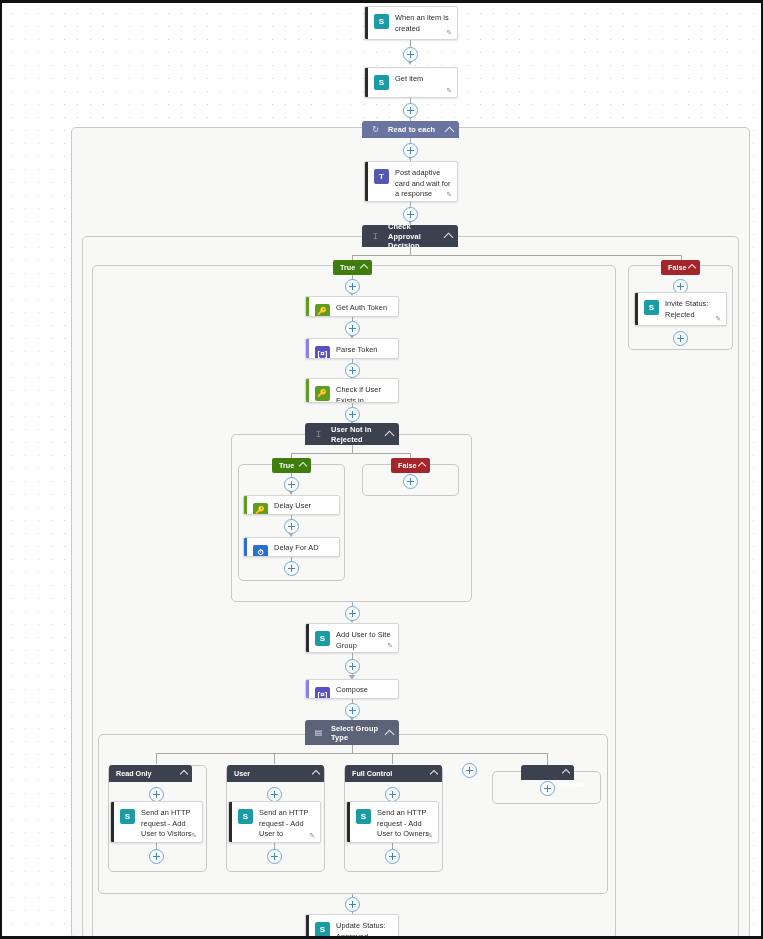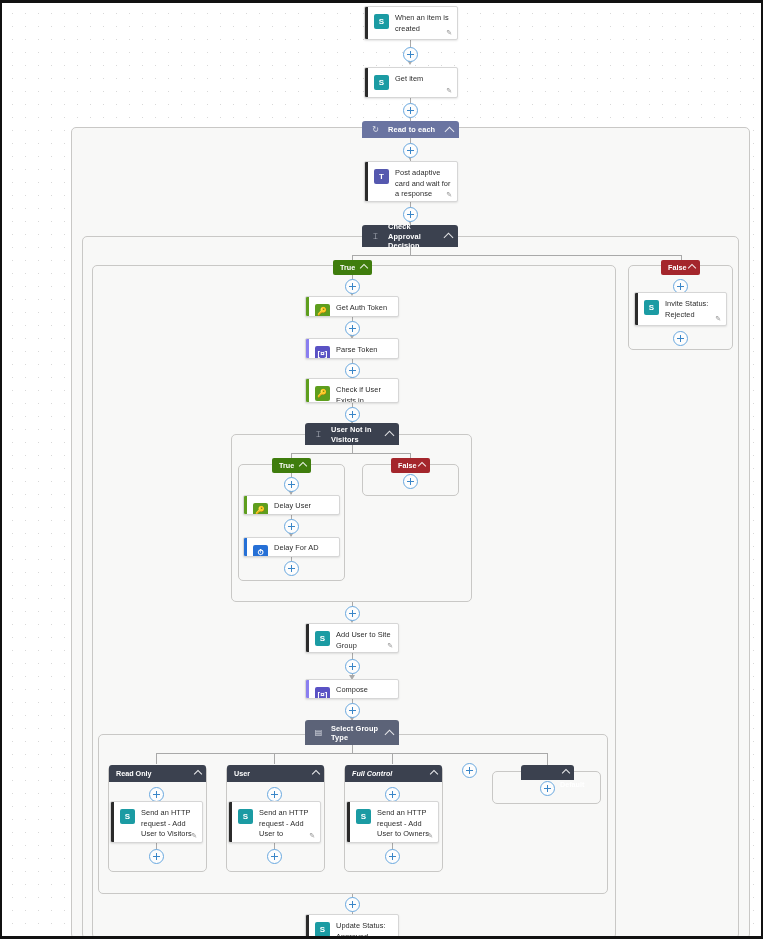--- a/index.html
+++ b/index.html
@@ -306,21 +306,21 @@
 
   <div class="card" style="left:303px;top:375px;width:94px;height:25px;">
     <div class="bar" style="background:#5e9e1e;"></div>
     <div class="ico ico-key">🔑</div>
     <div class="ttl">Check if User Exists in Directory</div>
   </div>
   <div class="plus" style="left:343px;top:404px;"></div>
 
   <div class="chead" style="left:303px;top:420px;width:94px;height:22px;background:#3b414f;">
     <div class="hico">⌶</div>
-    <div class="htxt">User Not in Visitors</div>
+    <div class="htxt">User Not in Rejected</div>
     <div class="chev"></div>
   </div>
 
   <div class="chip" style="left:270px;top:455px;width:39px;background:#3f7d0d;">
     <div class="ctxt">True</div>
     <div class="chev"></div>
   </div>
   <div class="chip" style="left:389px;top:455px;width:39px;background:#a4262c;">
     <div class="ctxt">False</div>
     <div class="chev"></div>
@@ -358,30 +358,30 @@
     <div class="ttl" style="top:5px;">Compose</div>
   </div>
   <div class="plus" style="left:343px;top:700px;"></div>
 
   <div class="chead" style="left:303px;top:717px;width:94px;height:25px;background:#5c6378;">
     <div class="hico">▤</div>
     <div class="htxt">Select Group Type</div>
     <div class="chev"></div>
   </div>
 
-  <div class="chip" style="left:107px;top:762px;width:97px;height:17px;background:#3b414f;border-radius:3px 3px 0 0;">
+  <div class="chip" style="left:107px;top:762px;width:83px;height:17px;background:#3b414f;border-radius:3px 3px 0 0;">
     <div class="ctxt" style="top:4px;">Read Only</div>
     <div class="chev" style="top:6px;"></div>
   </div>
   <div class="chip" style="left:225px;top:762px;width:97px;height:17px;background:#3b414f;border-radius:3px 3px 0 0;">
     <div class="ctxt" style="top:4px;">User</div>
     <div class="chev" style="top:6px;"></div>
   </div>
   <div class="chip" style="left:343px;top:762px;width:97px;height:17px;background:#3b414f;border-radius:3px 3px 0 0;">
-    <div class="ctxt" style="top:4px;font-style:italic;">Full Control</div>
+    <div class="ctxt" style="top:4px;">Full Control</div>
     <div class="chev" style="top:6px;"></div>
   </div>
   <div class="chip" style="left:519px;top:762px;width:53px;height:15px;background:#3b414f;border-radius:3px 3px 0 0;">
     <div class="ctxt" style="top:15px;margin-left:32px;">Default</div>
     <div class="chev" style="top:5px;"></div>
   </div>
 
   <div class="plus" style="left:460px;top:760px;"></div>
   <div class="plus" style="left:538px;top:778px;"></div>
 

